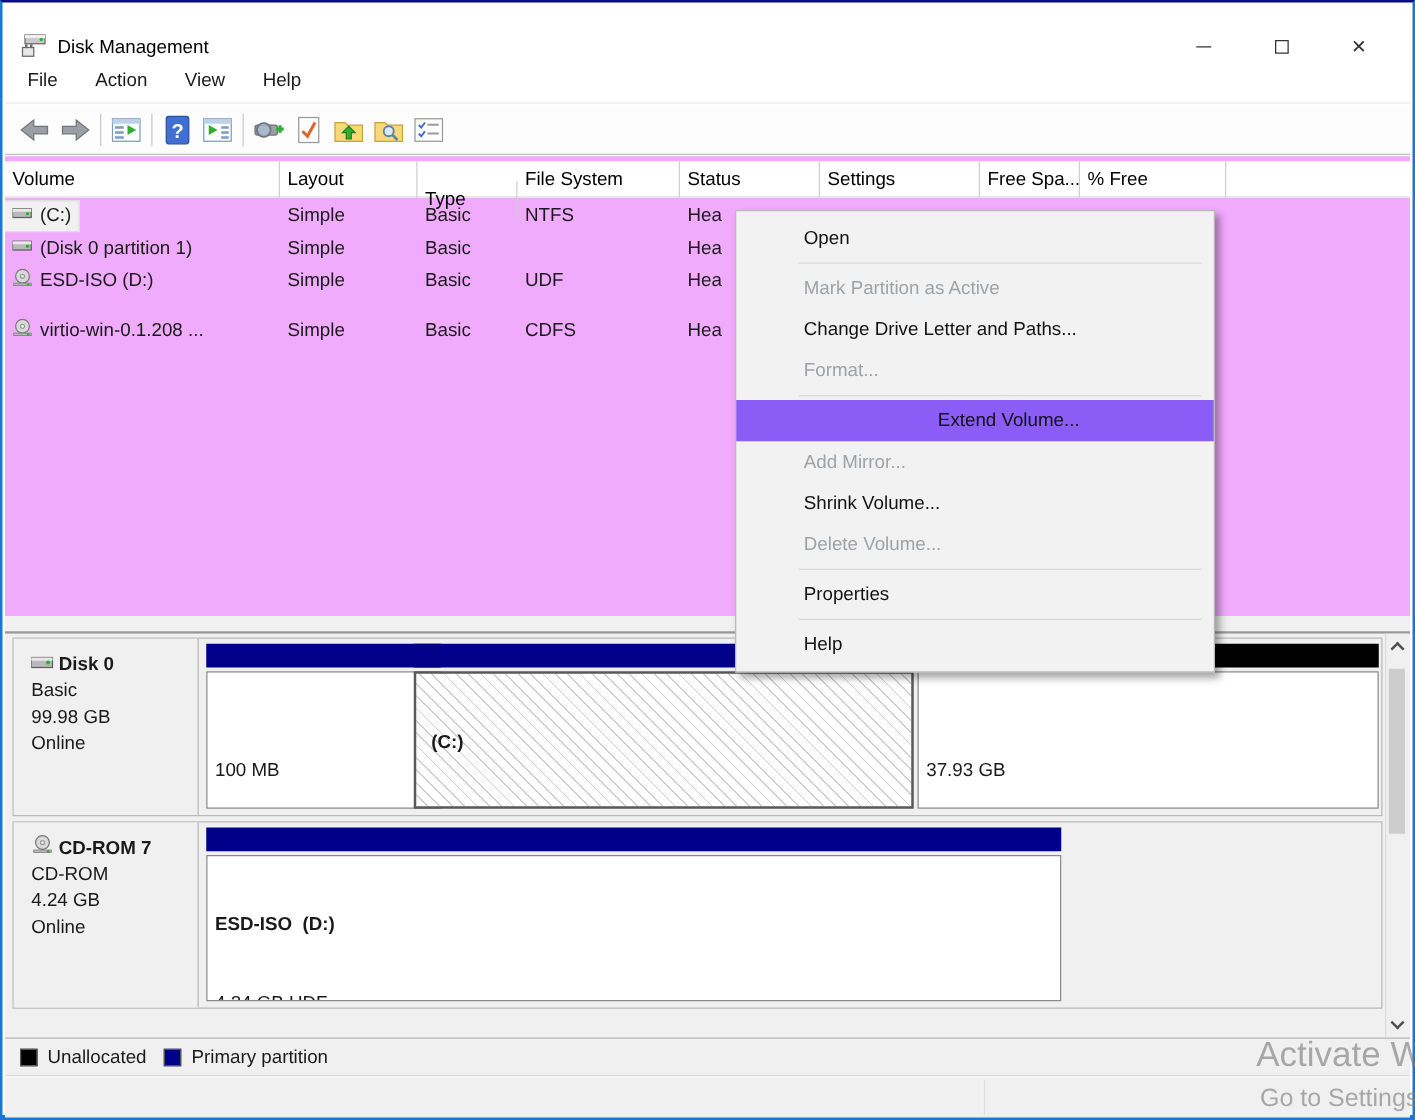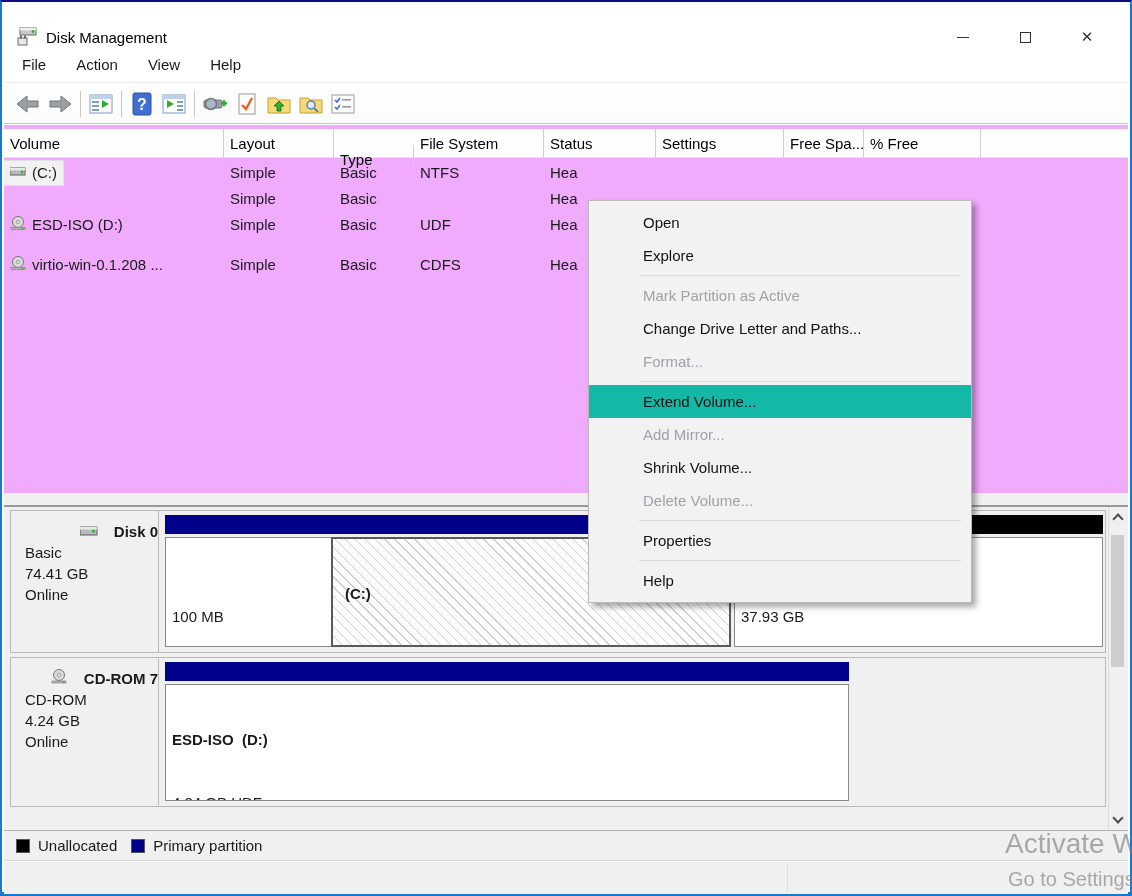--- a/index.html
+++ b/index.html
@@ -38,21 +38,21 @@
   .vol-wrap { display:inline-flex; align-items:center; gap:6px; padding:0 6px; height:24px; }
   .vol-focus { background:#f1f1f1; outline:1px solid #e0e0e0; }
 
   
   .splitter { position:absolute; left:2px; right:2px; top:491px; height:14px; background:#f0f0f0; border-bottom:2px solid #999999; }
 
   
   .gpane { position:absolute; left:2px; right:2px; top:505px; height:323px; background:#f0f0f0; }
   .disk-row { position:absolute; left:6px; width:1096px; background:#f0f0f0; border:1px solid #b9b9b9; }
   .disk-label { position:absolute; left:0; top:0; bottom:0; width:148px; border-right:1px solid #b9b9b9; padding:10px 0 0 14px; font-size:15px; line-height:21px; background:#f0f0f0; }
-  .disk-name { font-weight:bold; display:flex; align-items:center; gap:16px;justify-content:flex-end; }
+  .disk-name { font-weight:bold; display:flex; align-items:center; gap:4px; }
   .part { position:absolute; top:4px; bottom:5px; }
   .band { height:19px; width:100%; }
   .band-primary { background:#00008b; }
   .band-unalloc { background:#000000; }
   .pbody { position:absolute; top:22px; left:0; right:0; bottom:0; background:#ffffff; border:1px solid #8a8a8a; padding:2px 6px; font-size:15px; line-height:21px; white-space:pre; overflow:hidden; }
   .pbody.hatch { border:2px solid #5a5a5a;
      background:repeating-linear-gradient(45deg,#ffffff 0 6px,#cfcfcf 6px 7px); }
   .pbody.vcenter { padding-top:26px; }
   .ptitle { font-weight:bold; }
 
@@ -70,24 +70,24 @@
 
   
   .statusbar { position:absolute; left:2px; right:2px; top:860px; height:32px; background:#f0f0f0; }
   .status-div { position:absolute; left:783px; top:2px; bottom:2px; width:1px; background:#dddddd; }
 
   
   .wm1 { position:absolute; left:1003px; top:826px; font-size:28px; color:#7b7b7b; opacity:.62; white-space:nowrap; }
   .wm2 { position:absolute; left:1006px; top:866px; font-size:20px; color:#7b7b7b; opacity:.62; white-space:nowrap; }
 
   
-  .ctxmenu { position:absolute; left:586px; top:166px; width:384px; background:#f2f2f2; border:1px solid #bababa; box-shadow:4px 4px 6px rgba(0,0,0,.35); padding:5px 0; z-index:50;margin-top:32px; }
+  .ctxmenu { position:absolute; left:586px; top:166px; width:384px; background:#f2f2f2; border:1px solid #bababa; box-shadow:4px 4px 6px rgba(0,0,0,.35); padding:5px 0; z-index:50; }
   .mi { height:33px; line-height:33px; padding-left:54px; font-size:15px; color:#121212; white-space:nowrap; }
   .mi.disabled { color:#9ea3a8; }
-  .mi.hot { background:#14b8a6; }
+  .mi.hot { background:#8b5cf6;text-align:center; }
   .msep { height:1px; background:#d9d9d9; margin:3px 10px 3px 50px; }
 
   .icon { display:inline-block; }
 </style>
 </head>
 <body>
 
 <div class="frame">
 
   <div class="titlebar">
@@ -226,20 +226,32 @@
           <span>(C:)</span>
         </span>
       </div>
       <div class="lv-cell" style="left:226px;">Simple</div>
       <div class="lv-cell" style="left:336px;">Basic</div>
       <div class="lv-cell" style="left:416px;">NTFS</div>
       <div class="lv-cell" style="left:546px;">Hea</div>
     </div>
 
     <div class="lv-row" style="top:61px;">
+      <div class="lv-cell" style="left:0;width:220px;">
+        <span class="vol-wrap">
+          <span class="icon">
+            <svg width="16" height="12" viewBox="0 0 16 12">
+                <rect x="0" y="2" width="15" height="7" fill="#b9b9b9" stroke="#5e5e5e"></rect>
+                <rect x="0" y="2" width="15" height="2.4" fill="#e8e8e8"></rect>
+                <circle cx="12" cy="6" r="1.4" fill="#27b427"></circle>
+              </svg>
+          </span>
+          <span>(Disk 0 partition 1)</span>
+        </span>
+      </div>
       <div class="lv-cell" style="left:226px;">Simple</div>
       <div class="lv-cell" style="left:336px;">Basic</div>
       <div class="lv-cell" style="left:416px;"></div>
       <div class="lv-cell" style="left:546px;">Hea</div>
     </div>
 
     <div class="lv-row" style="top:87px;">
       <div class="lv-cell" style="left:0;width:220px;">
         <span class="vol-wrap">
           <span class="icon">
@@ -290,21 +302,21 @@
           <span class="icon">
             <svg width="18" height="13" viewBox="0 0 18 13">
                 <rect x="0" y="3" width="17" height="8" fill="#b9b9b9" stroke="#5e5e5e"></rect>
                 <rect x="0" y="3" width="17" height="2.6" fill="#e8e8e8"></rect>
                 <circle cx="13.5" cy="7" r="1.6" fill="#27b427"></circle>
               </svg>
           </span>
           <span>Disk 0</span>
         </div>
         <div>Basic</div>
-        <div>74.41 GB</div>
+        <div>99.98 GB</div>
         <div>Online</div>
       </div>
 
       <div class="part" style="left:154px;width:188px;">
         <div class="band band-primary"></div>
         <div class="pbody vcenter">
           <div>100 MB</div>
           
         </div>
       </div>
@@ -373,21 +385,20 @@
 
   <div class="statusbar">
     <div class="status-div"></div>
   </div>
 
   <div class="wm1">Activate Windo</div>
   <div class="wm2">Go to Settings to acti</div>
 
   <div class="ctxmenu">
     <div class="mi">Open</div>
-    <div class="mi">Explore</div>
     <div class="msep"></div>
     <div class="mi disabled">Mark Partition as Active</div>
     <div class="mi">Change Drive Letter and Paths...</div>
     <div class="mi disabled">Format...</div>
     <div class="msep"></div>
     <div class="mi hot">Extend Volume...</div>
     <div class="mi disabled">Add Mirror...</div>
     <div class="mi">Shrink Volume...</div>
     <div class="mi disabled">Delete Volume...</div>
     <div class="msep"></div>

